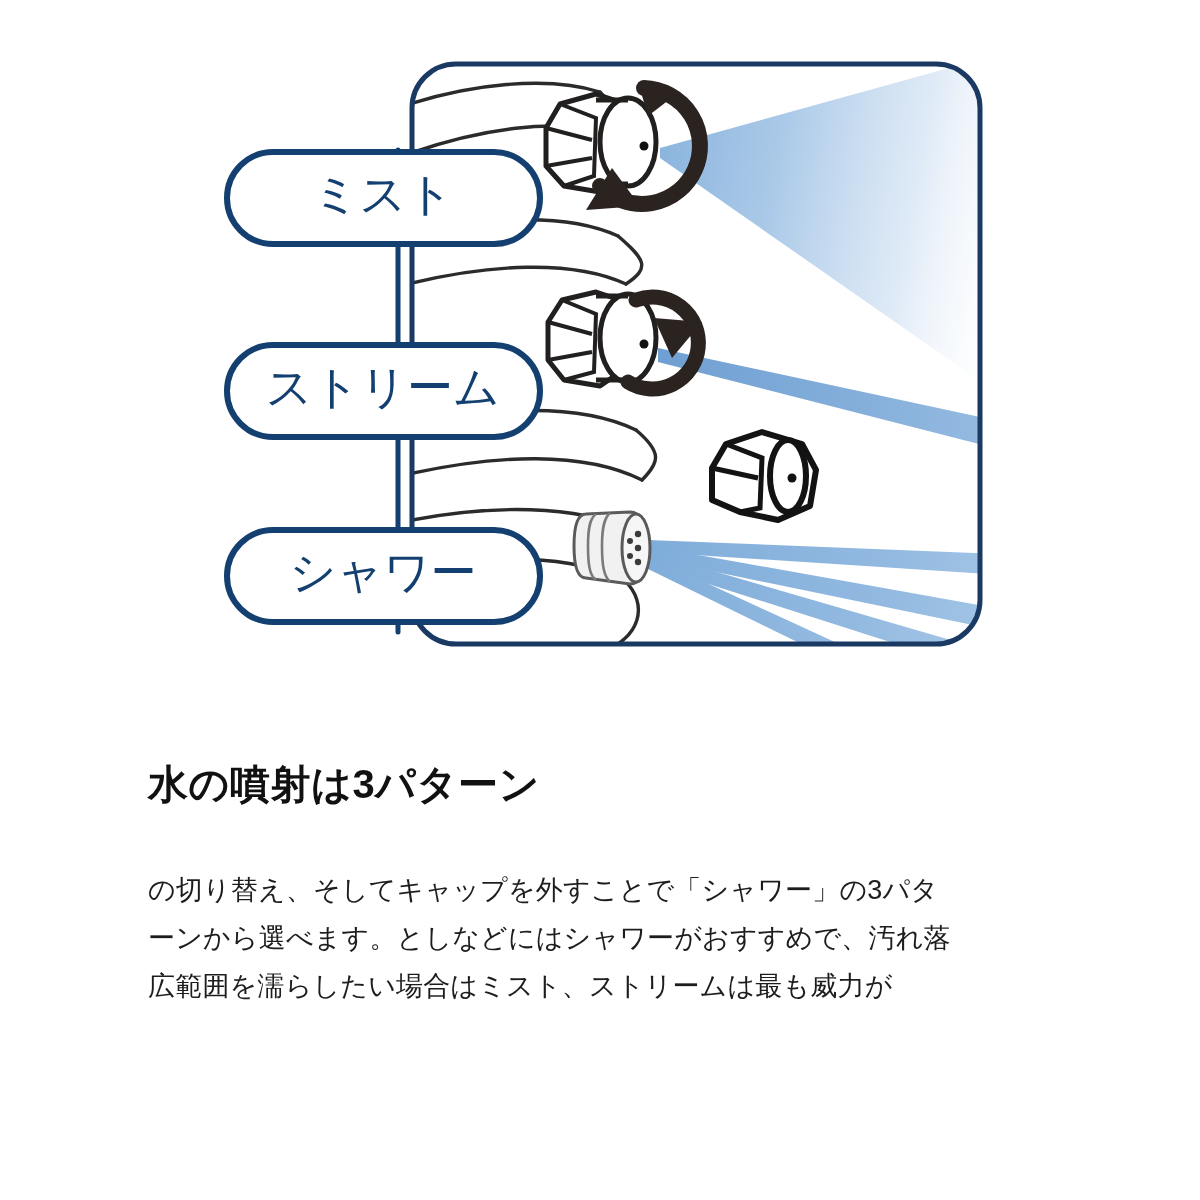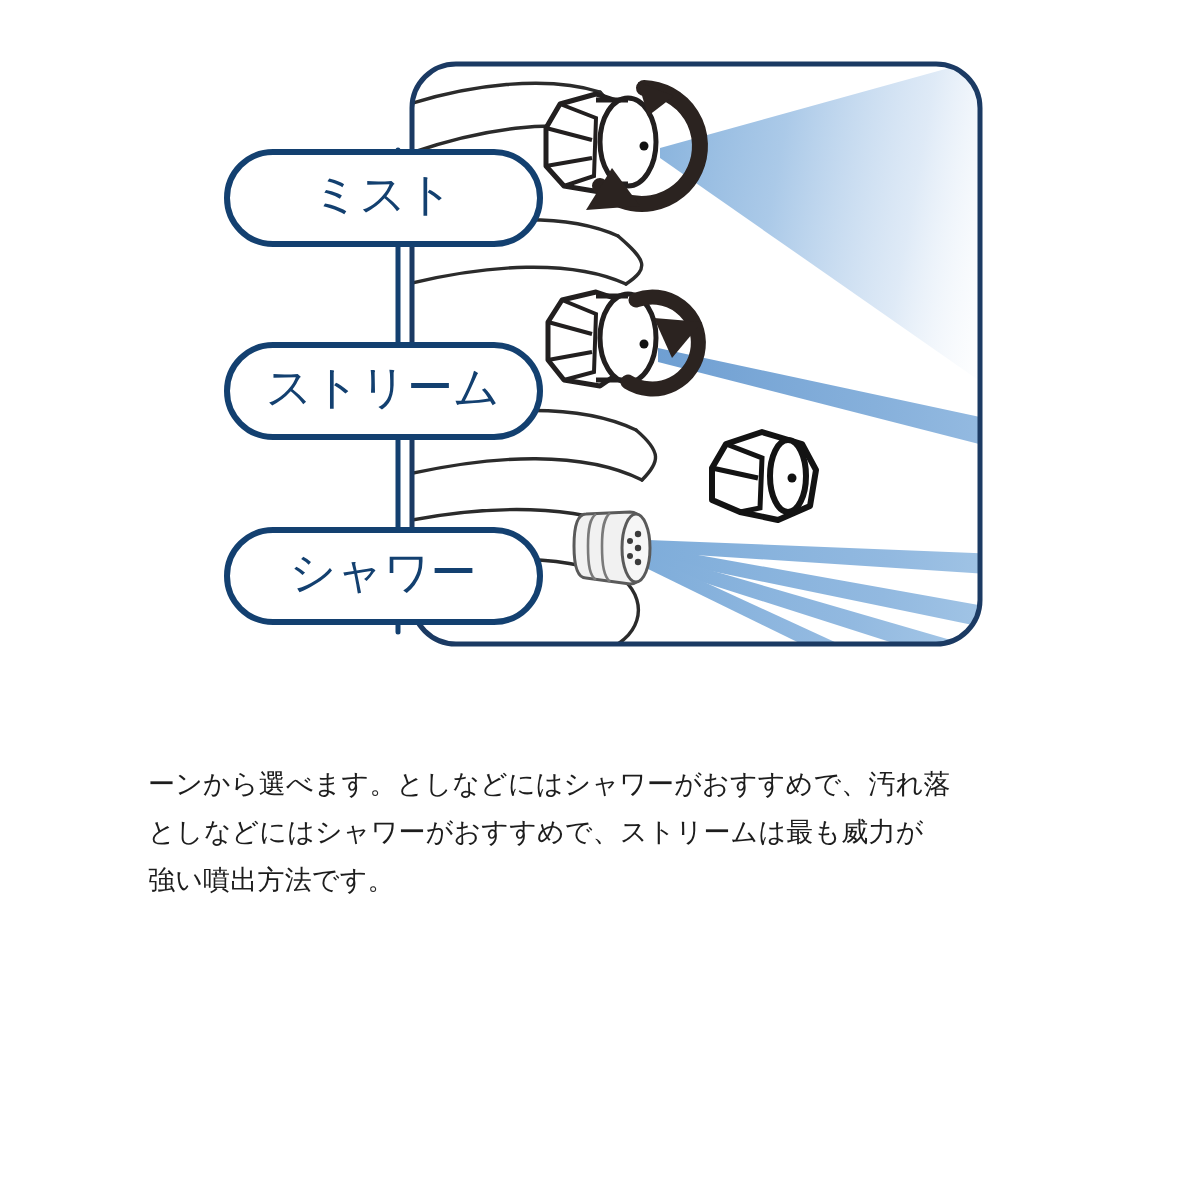--- a/index.html
+++ b/index.html
@@ -193,18 +193,19 @@
     </g>
 
     <g>
       <rect x="187" y="530" width="313" height="92" rx="46" ry="46" fill="#ffffff" stroke="#134070" stroke-width="6"></rect>
       <text x="343" y="576" text-anchor="middle" dominant-baseline="middle" font-family="&quot;Liberation Sans&quot;, &quot;DejaVu Sans&quot;, sans-serif" font-size="46" fill="#134070">シャワー</text>
     </g>
   </svg>
 </div>
 
 <div id="text-block">
+  <h1 id="heading">水の噴射は3パターン</h1>
   <div id="body-copy">
+    <span class="line">の切り替え、そしてキャップを外すことで「シャワー」の3パタ</span>
     <span class="line">ーンから選べます。としなどにはシャワーがおすすめで、汚れ落</span>
-    <span class="line">としなどにはシャワーがおすすめで、ストリームは最も威力が</span>
-    <span class="line">強い噴出方法です。</span>
+    <span class="line">広範囲を濡らしたい場合はミスト、ストリームは最も威力が</span>
   </div>
 </div>
 
 </body></html>

